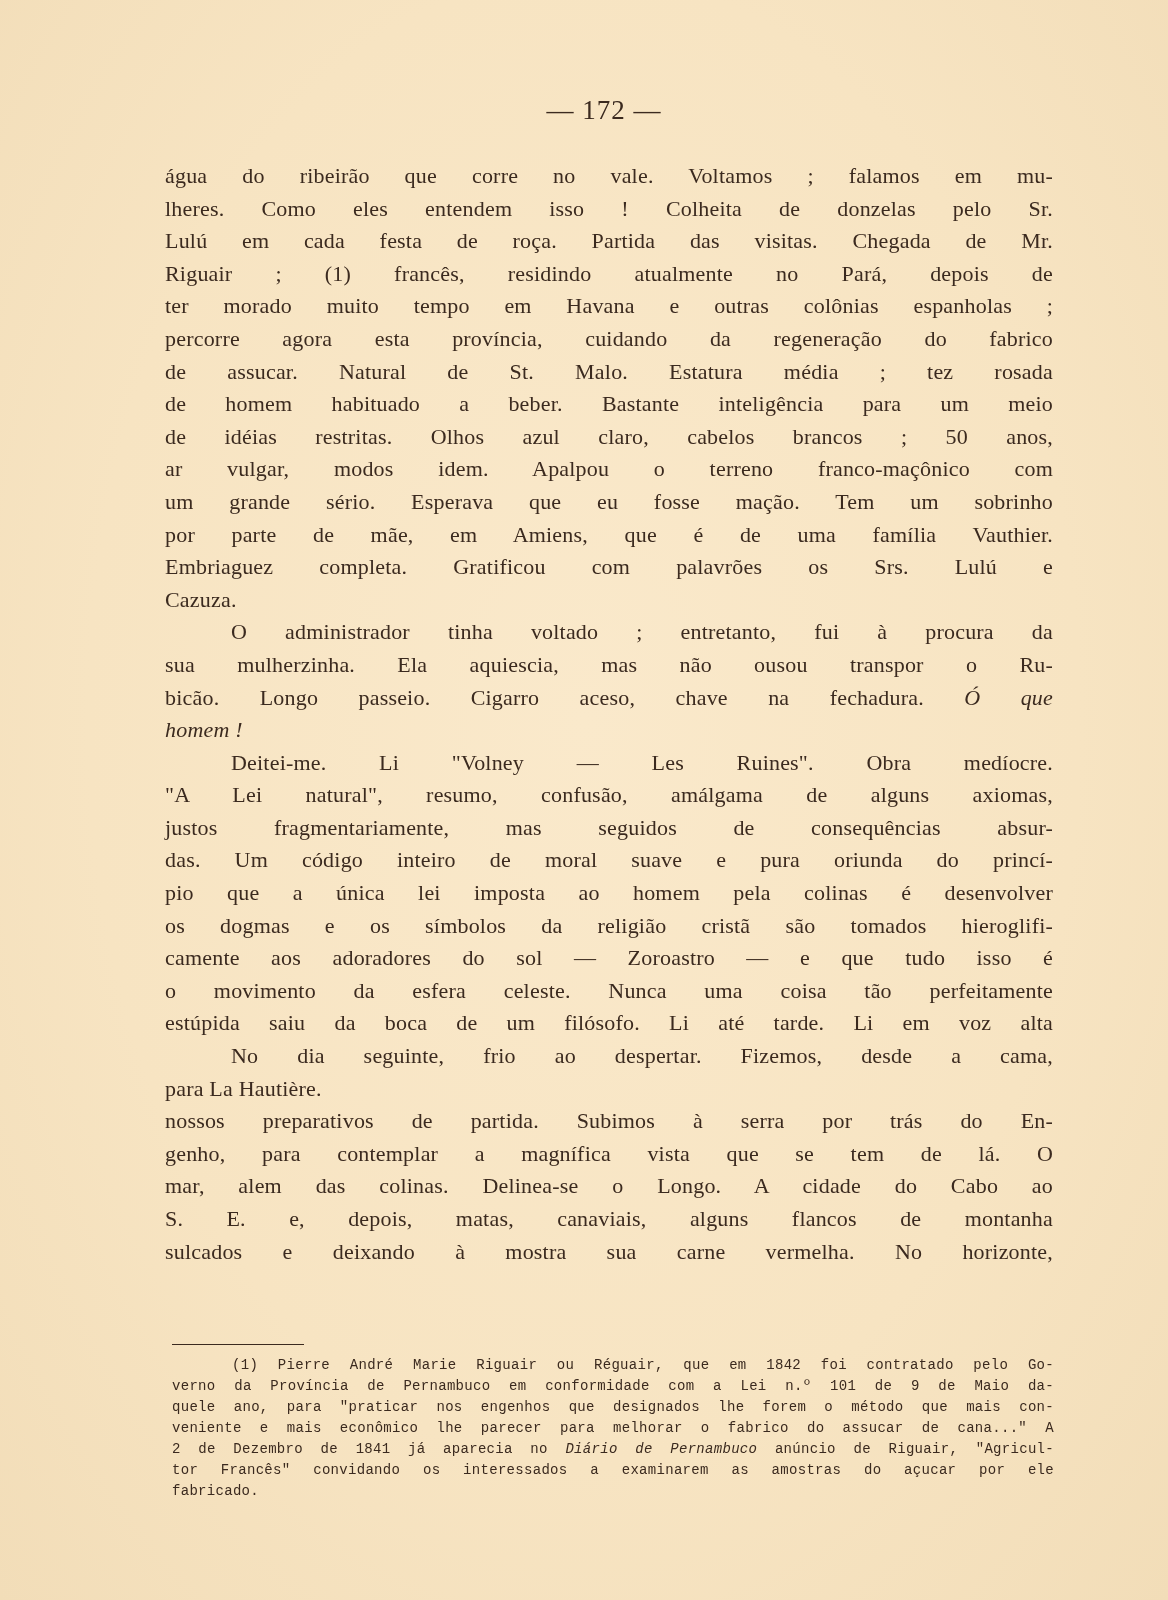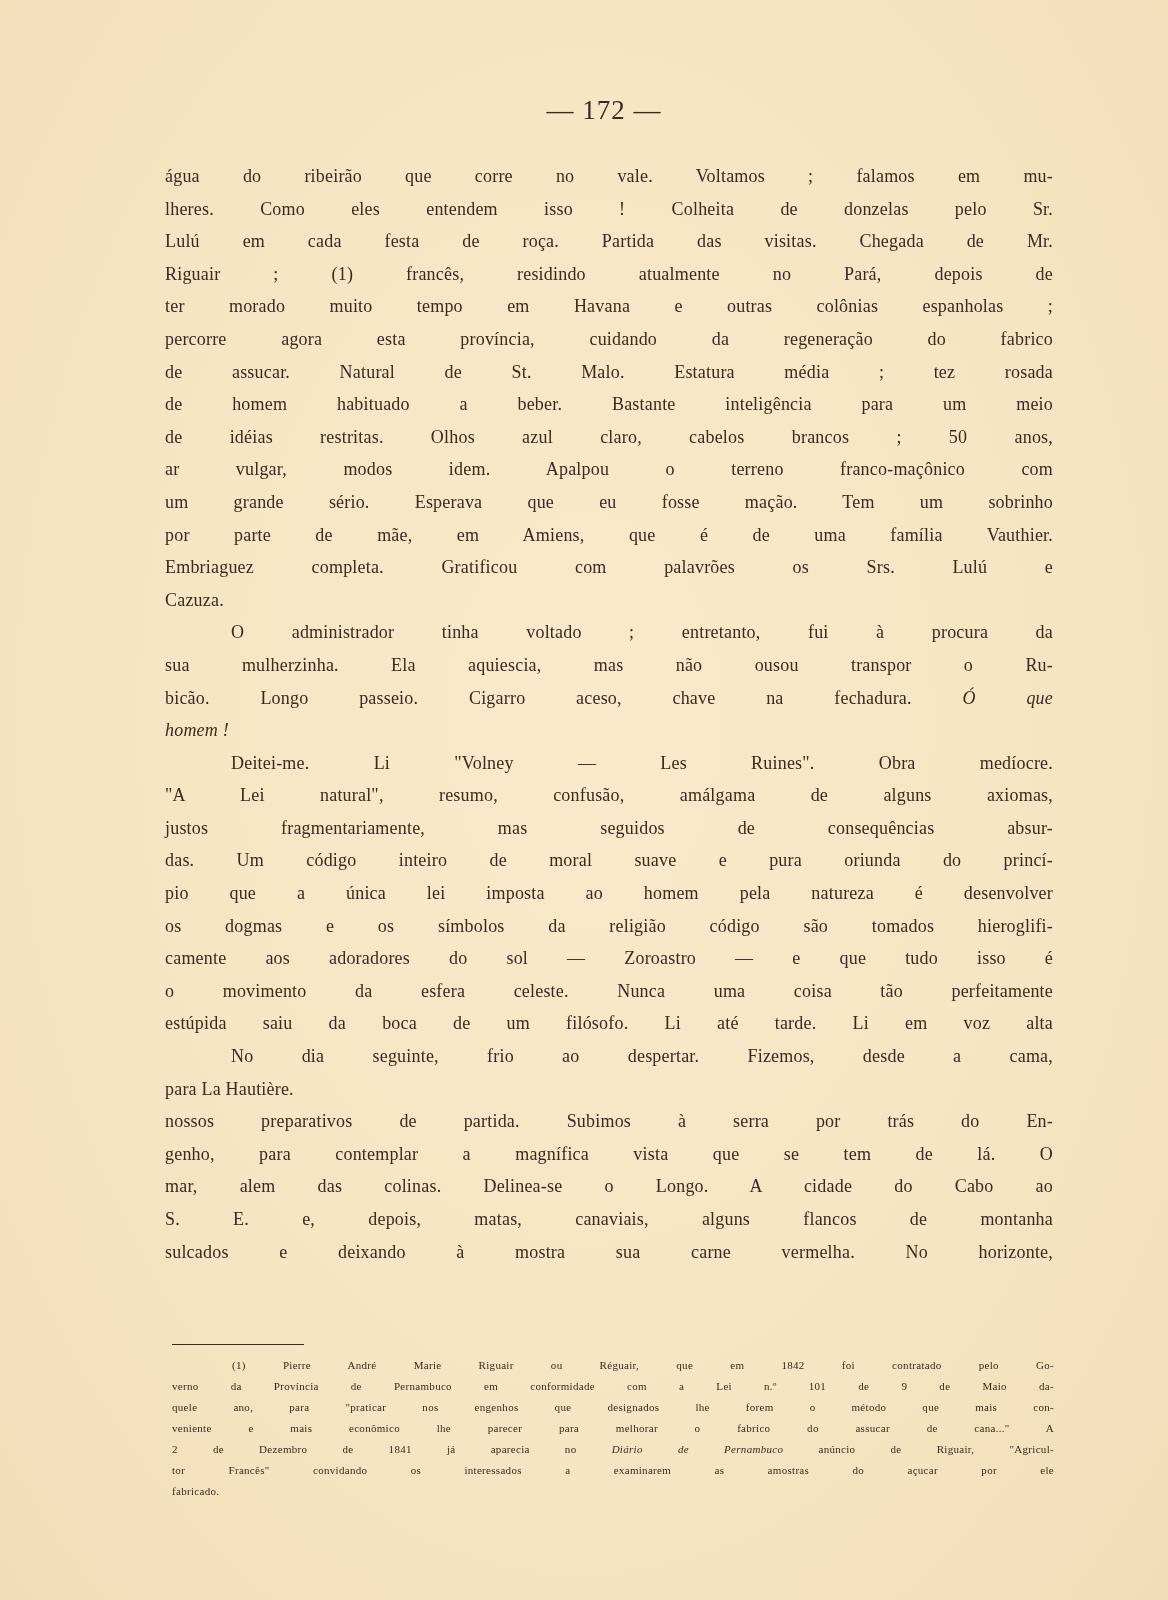--- a/index.html
+++ b/index.html
@@ -36,21 +36,21 @@
     .body-text {
       position: absolute;
       left: 165px;
       top: 160px;
       width: 888px;
     }
     .line {
       display: block;
       height: 32.6px;
       line-height: 32.6px;
-      font-size: 18px;
+      font-size: 22px;
       white-space: nowrap;
       text-align: justify;
       text-align-last: justify;
       letter-spacing: 0.2px;
     }
     .line.last {
       text-align-last: left;
     }
     .line.indent {
       padding-left: 66px;
@@ -67,25 +67,25 @@
     .footnotes {
       position: absolute;
       left: 172px;
       top: 1355px;
       width: 882px;
     }
     .fn {
       display: block;
       height: 21px;
       line-height: 21px;
-      font-size: 11px;
+      font-size: 14px;
       white-space: nowrap;
       text-align: justify;
       text-align-last: justify;
-      font-family: Liberation Serif, serif;
+      font-family: Liberation Mono, monospace;
       letter-spacing: 0.3px;
     }
     .fn.last { text-align-last: left; }
     .fn.indent { padding-left: 60px; }
   </style>
 </head>
 <body>
 
 <div class="page">
 
@@ -107,22 +107,22 @@
     <span class="line">Embriaguez completa.  Gratificou com palavrões os Srs. Lulú e</span>
     <span class="line last">Cazuza.</span>
     <span class="line indent">O administrador tinha voltado ; entretanto, fui à procura da</span>
     <span class="line">sua mulherzinha.  Ela aquiescia, mas não ousou transpor o Ru-</span>
     <span class="line"><span>bicão.  Longo passeio.  Cigarro aceso, chave na fechadura.</span> <span class="it">Ó que</span></span>
     <span class="line last"><span class="it">homem !</span></span>
     <span class="line indent">Deitei-me.  Li "Volney — Les Ruines".  Obra medíocre.</span>
     <span class="line">"A Lei natural", resumo, confusão, amálgama de alguns axiomas,</span>
     <span class="line">justos fragmentariamente, mas seguidos de consequências absur-</span>
     <span class="line">das.  Um código inteiro de moral suave e pura oriunda do princí-</span>
-    <span class="line">pio que a única lei imposta ao homem pela natureza é desenvolver</span>
-    <span class="line">os dogmas e os símbolos da religião código são tomados hieroglifi-</span>
+    <span class="line">pio que a única lei imposta ao homem pela colinas é desenvolver</span>
+    <span class="line">os dogmas e os símbolos da religião cristã são tomados hieroglifi-</span>
     <span class="line">camente aos adoradores do sol — Zoroastro — e que tudo isso é</span>
     <span class="line">o movimento da esfera celeste.  Nunca uma coisa tão perfeitamente</span>
     <span class="line">estúpida saiu da boca de um filósofo.  Li até tarde.  Li em voz alta</span>
     <span class="line indent">No dia seguinte, frio ao despertar.  Fizemos, desde a cama,</span>
     <span class="line last">para La Hautière.</span>
     <span class="line">nossos preparativos de partida.  Subimos à serra por trás do En-</span>
     <span class="line">genho, para contemplar a magnífica vista que se tem de lá.  O</span>
     <span class="line">mar, alem das colinas.  Delinea-se o Longo.  A cidade do Cabo ao</span>
     <span class="line">S. E. e, depois, matas, canaviais, alguns flancos de montanha</span>
     <span class="line">sulcados e deixando à mostra sua carne vermelha.  No horizonte,</span>

